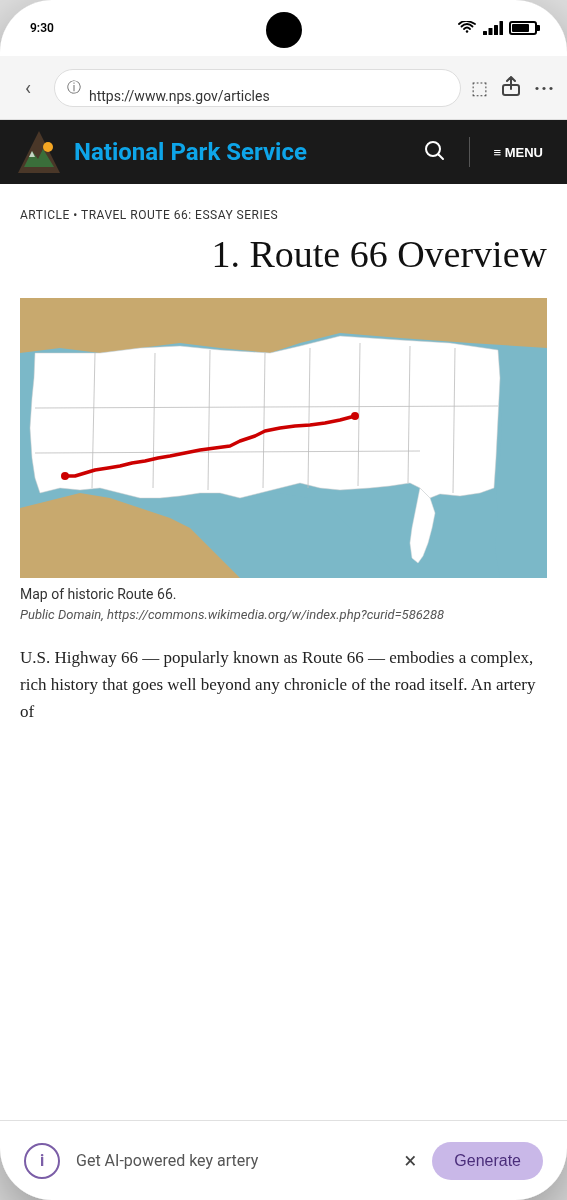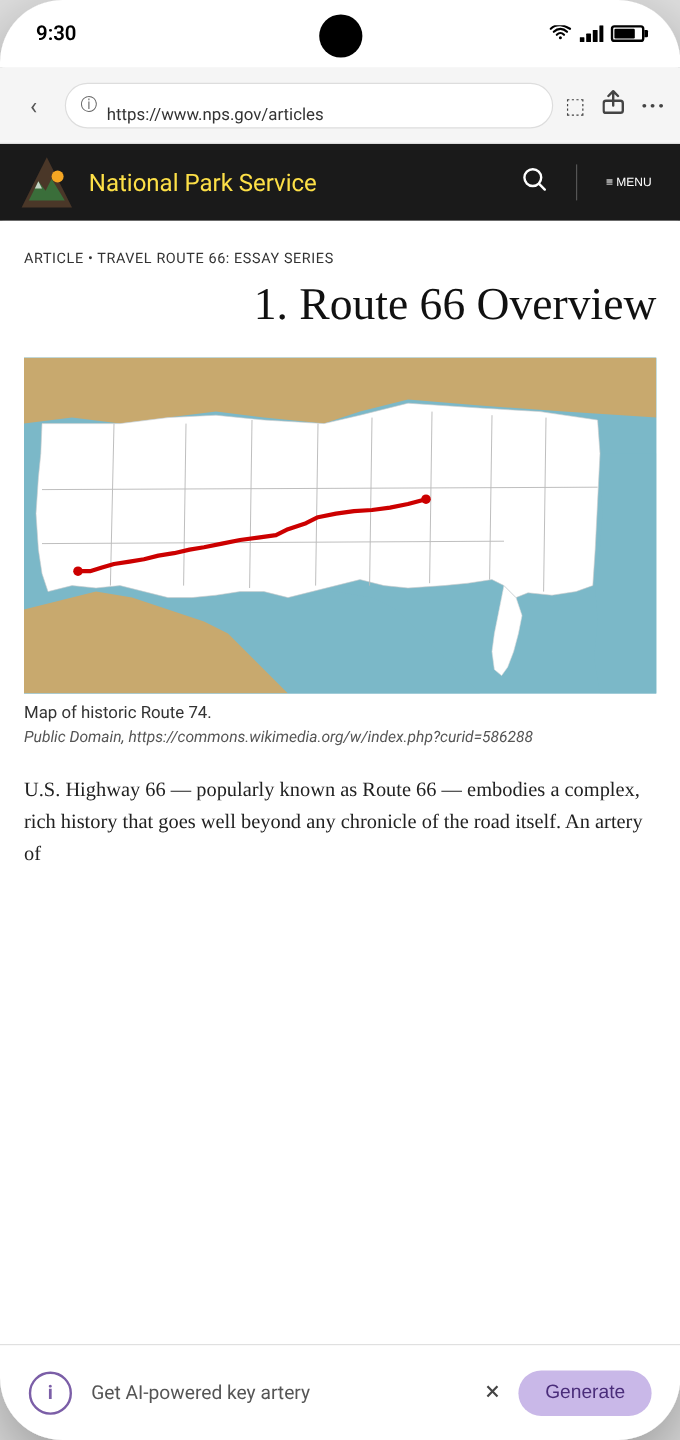--- a/index.html
+++ b/index.html
@@ -30,21 +30,21 @@
       background: #fff;
       height: 56px;
       display: flex;
       align-items: center;
       justify-content: space-between;
       padding: 0 30px;
       flex-shrink: 0;
     }
 
     .status-time {
-      font-size: 17px;
+      font-size: 12px;
       font-weight: 600;
       color: #000;
     }
 
     .status-icons {
       display: flex;
       align-items: center;
       gap: 6px;
     }
 
@@ -171,36 +171,36 @@
       flex-shrink: 0;
     }
 
     .nps-logo {
       width: 46px;
       height: 46px;
       flex-shrink: 0;
     }
 
     .nps-title {
-      color: #fde047;
-      font-size: 20px;
-      font-weight: 400;
+      color: #0ea5e9;
+      font-size: 24px;
+      font-weight: 700;
       flex: 1;
     }
 
     .nps-search-btn {
       color: #fff;
       font-size: 22px;
       padding: 0 8px;
     }
 
     .nps-menu-btn {
       color: #fff;
-      font-size: 10px;
-      font-weight: 400;
+      font-size: 13px;
+      font-weight: 700;
       background: transparent;
       border: none;
       cursor: pointer;
       display: flex;
       gap: 6px;
       padding: 0 8px;
     }
 
     .menu-divider {
       width: 1px;
@@ -442,21 +442,21 @@
           <line x1="15" y1="155" x2="400" y2="153" stroke="#bbb" stroke-width="0.8"></line>
 
           <polyline points="335,118 320,122 305,125 290,127 275,128 260,130 245,133 235,138 220,143 210,148 195,150 180,152 165,155 150,158 138,160 125,163 112,165 100,168 88,170 75,172 65,175 55,178 45,178" fill="none" stroke="#cc0000" stroke-width="3.5" stroke-linecap="round" stroke-linejoin="round"></polyline>
 
           <circle cx="335" cy="118" r="4" fill="#cc0000"></circle>
 
           <circle cx="45" cy="178" r="4" fill="#cc0000"></circle>
         </svg>
       </div>
 
-      <p class="map-caption">Map of historic Route 74.</p>
+      <p class="map-caption">Map of historic Route 66.</p>
       <p class="map-credit">Public Domain, https://commons.wikimedia.org/w/index.php?curid=586288</p>
     </div>
 
     <p class="article-body">U.S. Highway 66 — popularly known as Route 66 — embodies a complex, rich history that goes well beyond any chronicle of the road itself. An artery of</p>
   </div>
 
   <div class="bottom-bar">
     <div class="ai-info-icon">
       <span>i</span>
     </div>

